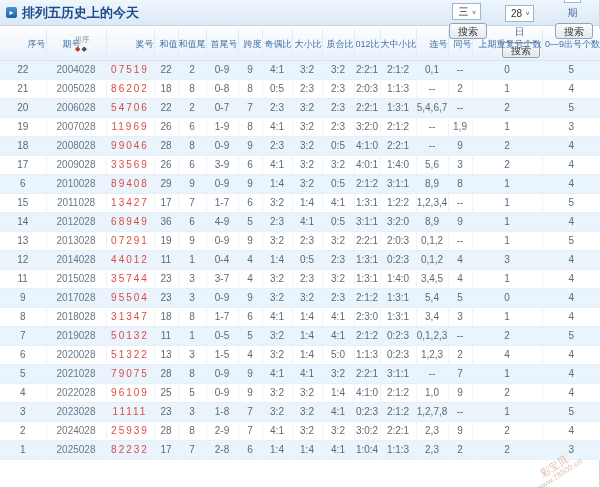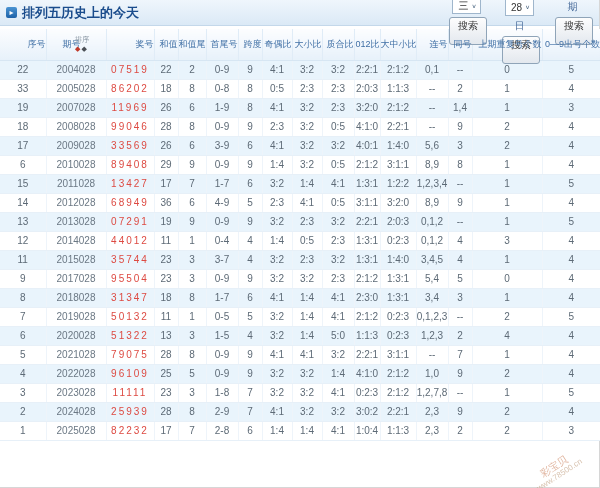--- a/index.html
+++ b/index.html
@@ -25,21 +25,21 @@
   }
   .page-title { font-size:13px; font-weight:bold; color:#1a4c8c; white-space:nowrap;font-family:Liberation Serif, serif; }
   .controls { margin-left:auto; display:flex; align-items:center; font-size:10px; color:#4a6d9c; }
   .grp { display:flex; align-items:center; gap:3px; margin-left:12px;flex-direction:column; }
   .sel {
     display:inline-flex; align-items:center; height:17px; padding:0 3px 0 5px;
     border:1px solid #9fb6cc; background:#fff; color:#333; cursor:pointer; gap:3px;
   }
   .sel .arrow { font-size:7px; color:#57708a; transform:scaleY(.8); }
   .btn {
-    height:28px; line-height:15px; padding:0 8px; margin-left:3px;
+    height:16px; line-height:15px; padding:0 8px; margin-left:3px;
     border:1px solid #8fa4b8; border-radius:3px; cursor:pointer;
     background:linear-gradient(#fdfdfd,#e3e8ee); color:#333; font-size:10px;
   }
   .inp {
     width:17px; height:16px; border:1px solid #9fb6cc; font-size:10px;
     text-align:center; color:#333; padding:0; font-family:inherit;
   }
   
   .gap { height:3px; background:#fff; }
   table { width:600px; border-collapse:collapse; table-layout:fixed; }
@@ -179,52 +179,70 @@
       <td>3:2</td>
       <td>3:2</td>
       <td>2:2:1</td>
       <td>2:1:2</td>
       <td>0,1</td>
       <td>--</td>
       <td>0</td>
       <td>5</td>
     </tr>
         <tr>
-      <td>33</td>
+      <td>21</td>
       <td class="issue">2005028</td>
       <td class="prize">86202</td>
       <td>18</td>
       <td>8</td>
       <td>0-8</td>
       <td>8</td>
       <td>0:5</td>
       <td>2:3</td>
       <td>2:3</td>
       <td>2:0:3</td>
       <td>1:1:3</td>
       <td>--</td>
       <td>2</td>
       <td>1</td>
       <td>4</td>
+    </tr>
+        <tr>
+      <td>20</td>
+      <td class="issue">2006028</td>
+      <td class="prize">54706</td>
+      <td>22</td>
+      <td>2</td>
+      <td>0-7</td>
+      <td>7</td>
+      <td>2:3</td>
+      <td>3:2</td>
+      <td>2:3</td>
+      <td>2:2:1</td>
+      <td>1:3:1</td>
+      <td>5,4,6,7</td>
+      <td>--</td>
+      <td>2</td>
+      <td>5</td>
     </tr>
         <tr>
       <td>19</td>
       <td class="issue">2007028</td>
       <td class="prize">11969</td>
       <td>26</td>
       <td>6</td>
       <td>1-9</td>
       <td>8</td>
       <td>4:1</td>
       <td>3:2</td>
       <td>2:3</td>
       <td>3:2:0</td>
       <td>2:1:2</td>
       <td>--</td>
-      <td>1,4</td>
+      <td>1,9</td>
       <td>1</td>
       <td>3</td>
     </tr>
         <tr>
       <td>18</td>
       <td class="issue">2008028</td>
       <td class="prize">99046</td>
       <td>28</td>
       <td>8</td>
       <td>0-9</td>

